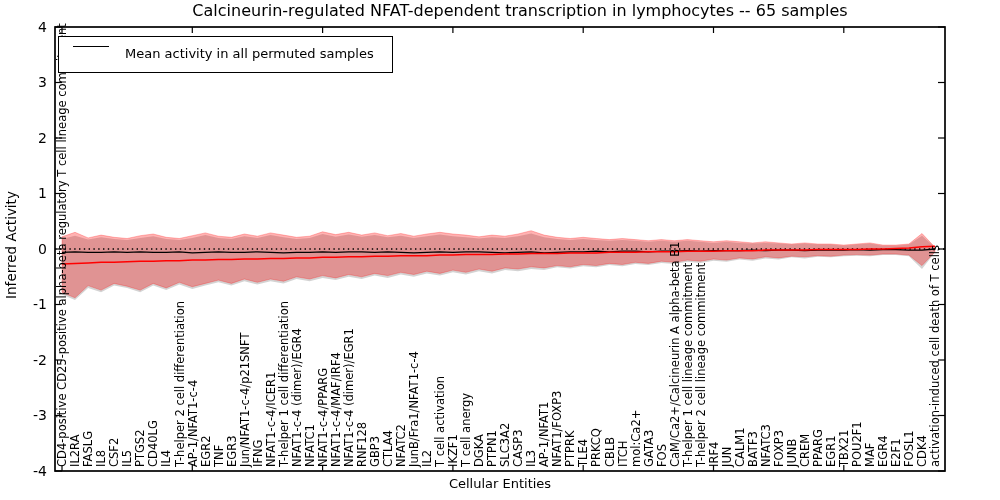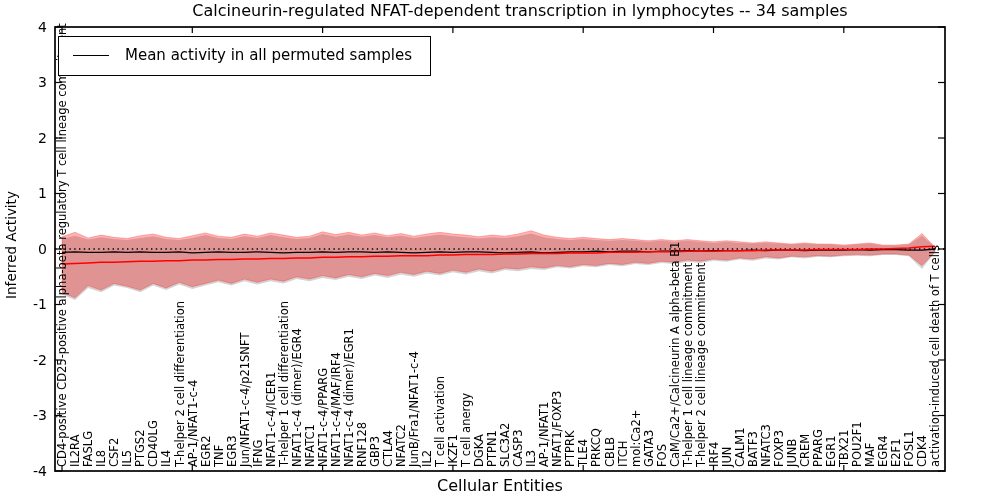--- a/index.html
+++ b/index.html
@@ -3,31 +3,31 @@
 <meta charset="utf-8">
 <style>
   html,body{margin:0;padding:0;background:#fff;}
   .fig{position:relative;width:1000px;height:500px;background:#ffffff;overflow:hidden;
        font-family:"DejaVu Sans","Liberation Sans",sans-serif;color:#000;}
   .fig svg{position:absolute;left:0;top:0;}
   .title{position:absolute;top:1px;left:520px;transform:translateX(-50%);
          font-size:16px;white-space:nowrap;}
   .ylabel{position:absolute;top:245px;left:11px;transform:translate(-50%,-50%) rotate(-90deg);
           font-size:13.5px;white-space:nowrap;}
-  .xlabel{position:absolute;top:476px;left:500px;transform:translateX(-50%);font-size:16px;}
+  .xlabel{position:absolute;top:476px;left:500px;transform:translateX(-50%);font-size:13px;}
   .legend{position:absolute;left:58px;top:36px;border:1.6px solid #000;background:#fff;
           padding:9px 18px 10px 14px;display:flex;flex-direction:column;gap:10px;}
-  .lrow{display:flex;align-items:center;font-size:15px;white-space:nowrap;line-height:1.25;}
+  .lrow{display:flex;font-size:13px;white-space:nowrap;line-height:1.25;}
   .lswatch{display:inline-block;width:36px;height:0;border-top:1.6px solid #000;margin-right:16px;}
 </style>
 </head>
 <body>
 
 <div class="fig">
-  <div class="title">Calcineurin-regulated NFAT-dependent transcription in lymphocytes -- 34 samples</div>
+  <div class="title">Calcineurin-regulated NFAT-dependent transcription in lymphocytes -- 65 samples</div>
   <div class="ylabel">Inferred Activity</div>
   <svg id="plot" width="1000" height="500" viewBox="0 0 1000 500">
       <path d="M62.0 239.0 L75.0 235.7 L88.1 239.6 L101.1 237.3 L114.1 239.0 L127.1 240.1 L140.2 237.9 L153.2 236.2 L166.2 239.0 L179.3 240.1 L192.3 237.9 L205.3 235.1 L218.4 237.9 L231.4 239.0 L244.4 236.2 L257.4 237.9 L270.5 235.1 L283.5 237.3 L296.5 239.0 L309.6 237.9 L322.6 234.0 L335.6 236.8 L348.7 234.6 L361.7 236.8 L374.7 235.1 L387.7 237.3 L400.8 235.7 L413.8 237.9 L426.8 236.2 L439.9 234.6 L452.9 236.2 L465.9 237.3 L479.0 238.5 L492.0 237.3 L505.0 237.9 L518.0 236.2 L531.1 233.5 L544.1 237.3 L557.1 239.0 L570.2 240.1 L583.2 239.0 L596.2 240.1 L609.3 240.7 L622.3 240.1 L635.3 240.7 L648.3 241.8 L661.4 240.7 L674.4 241.8 L687.4 240.7 L700.5 241.8 L713.5 242.9 L726.5 241.8 L739.6 242.9 L752.6 243.4 L765.6 242.9 L778.6 243.4 L791.7 244.6 L804.7 243.4 L817.7 244.6 L830.8 244.6 L843.8 245.7 L856.8 244.6 L869.9 243.4 L882.9 245.7 L895.9 245.7 L908.9 244.6 L922.0 235.7 L935.0 247.3 L935.0 252.3 L922.0 269.0 L908.9 256.2 L895.9 255.1 L882.9 255.1 L869.9 256.2 L856.8 255.7 L843.8 256.2 L830.8 257.3 L817.7 256.8 L804.7 258.4 L791.7 257.3 L778.6 259.5 L765.6 258.4 L752.6 260.7 L739.6 259.5 L726.5 261.8 L713.5 260.7 L700.5 262.9 L687.4 261.8 L674.4 264.0 L661.4 262.9 L648.3 265.1 L635.3 264.0 L622.3 266.2 L609.3 265.1 L596.2 267.3 L583.2 266.2 L570.2 268.4 L557.1 267.3 L544.1 270.1 L531.1 269.0 L518.0 271.2 L505.0 270.1 L492.0 273.4 L479.0 271.2 L465.9 274.5 L452.9 272.3 L439.9 275.6 L426.8 273.4 L413.8 276.8 L400.8 274.5 L387.7 277.9 L374.7 275.6 L361.7 279.0 L348.7 276.8 L335.6 280.1 L322.6 277.9 L309.6 281.2 L296.5 279.0 L283.5 283.4 L270.5 281.2 L257.4 284.5 L244.4 281.2 L231.4 285.6 L218.4 282.3 L205.3 285.6 L192.3 289.0 L179.3 284.5 L166.2 290.1 L153.2 285.6 L140.2 292.3 L127.1 287.9 L114.1 285.6 L101.1 292.3 L88.1 287.9 L75.0 300.1 L62.0 294.5 Z" fill="rgba(128,128,128,0.35)" stroke="none"></path>
       <path d="M62.0 236.8 L75.0 232.3 L88.1 237.9 L101.1 235.1 L114.1 237.3 L127.1 238.5 L140.2 235.7 L153.2 234.0 L166.2 237.3 L179.3 238.5 L192.3 235.7 L205.3 232.9 L218.4 236.2 L231.4 237.3 L244.4 234.0 L257.4 236.2 L270.5 232.9 L283.5 235.1 L296.5 237.3 L309.6 236.2 L322.6 231.8 L335.6 234.6 L348.7 232.3 L361.7 235.1 L374.7 232.9 L387.7 235.7 L400.8 233.5 L413.8 236.2 L426.8 234.0 L439.9 232.3 L452.9 234.0 L465.9 235.1 L479.0 236.8 L492.0 235.1 L505.0 236.2 L518.0 234.0 L531.1 230.7 L544.1 235.1 L557.1 237.3 L570.2 238.5 L583.2 237.3 L596.2 238.5 L609.3 239.6 L622.3 238.5 L635.3 239.6 L648.3 240.7 L661.4 239.6 L674.4 240.7 L687.4 239.6 L700.5 240.7 L713.5 241.8 L726.5 240.7 L739.6 241.8 L752.6 242.9 L765.6 241.8 L778.6 242.9 L791.7 244.0 L804.7 242.9 L817.7 244.0 L830.8 244.0 L843.8 245.1 L856.8 244.0 L869.9 242.9 L882.9 245.1 L895.9 245.1 L908.9 244.0 L922.0 233.5 L935.0 247.3 L935.0 251.8 L922.0 265.6 L908.9 255.1 L895.9 254.0 L882.9 254.0 L869.9 255.1 L856.8 254.6 L843.8 255.1 L830.8 256.2 L817.7 255.7 L804.7 256.8 L791.7 256.2 L778.6 257.9 L765.6 256.8 L752.6 259.0 L739.6 257.9 L726.5 260.1 L713.5 259.0 L700.5 261.2 L687.4 260.1 L674.4 262.3 L661.4 261.2 L648.3 263.4 L635.3 262.3 L622.3 264.5 L609.3 263.4 L596.2 265.6 L583.2 264.5 L570.2 266.8 L557.1 265.6 L544.1 267.9 L531.1 266.8 L518.0 269.0 L505.0 267.9 L492.0 271.2 L479.0 269.0 L465.9 272.3 L452.9 270.1 L439.9 273.4 L426.8 271.2 L413.8 274.5 L400.8 272.3 L387.7 275.6 L374.7 273.4 L361.7 276.8 L348.7 274.5 L335.6 277.9 L322.6 275.6 L309.6 279.0 L296.5 276.8 L283.5 281.2 L270.5 279.0 L257.4 282.3 L244.4 279.0 L231.4 283.4 L218.4 280.1 L205.3 283.4 L192.3 286.7 L179.3 282.3 L166.2 287.9 L153.2 283.4 L140.2 290.1 L127.1 286.2 L114.1 283.4 L101.1 290.1 L88.1 285.6 L75.0 297.8 L62.0 292.3 Z" fill="rgba(255,0,0,0.30)" stroke="rgba(255,0,0,0.25)" stroke-width="1"></path>
       <line x1="55" y1="249" x2="945" y2="249" stroke="#000000" stroke-width="1.3" stroke-dasharray="1.4 3.4"></line>
       <path d="M62.0 252.3 L75.0 251.8 L88.1 252.3 L101.1 252.3 L114.1 251.8 L127.1 252.3 L140.2 251.8 L153.2 252.3 L166.2 252.3 L179.3 251.8 L192.3 252.9 L205.3 252.3 L218.4 251.8 L231.4 252.3 L244.4 252.3 L257.4 251.8 L270.5 252.3 L283.5 252.9 L296.5 252.3 L309.6 252.3 L322.6 251.8 L335.6 252.3 L348.7 251.8 L361.7 251.8 L374.7 252.3 L387.7 251.8 L400.8 252.3 L413.8 252.9 L426.8 252.3 L439.9 251.8 L452.9 252.3 L465.9 251.8 L479.0 251.8 L492.0 252.3 L505.0 252.9 L518.0 252.3 L531.1 251.8 L544.1 252.9 L557.1 252.3 L570.2 251.8 L583.2 251.8 L596.2 251.2 L609.3 251.8 L622.3 251.2 L635.3 251.2 L648.3 251.8 L661.4 251.2 L674.4 251.2 L687.4 250.7 L700.5 251.2 L713.5 250.7 L726.5 250.7 L739.6 250.7 L752.6 250.1 L765.6 250.7 L778.6 250.1 L791.7 250.1 L804.7 250.7 L817.7 250.1 L830.8 250.1 L843.8 250.1 L856.8 249.6 L869.9 250.1 L882.9 249.6 L895.9 249.6 L908.9 250.1 L922.0 250.1 L935.0 249.0" fill="none" stroke="#000000" stroke-width="1.3"></path>
       <path d="M62.0 264.0 L75.0 263.4 L88.1 262.9 L101.1 262.3 L114.1 262.3 L127.1 261.8 L140.2 261.2 L153.2 261.2 L166.2 260.7 L179.3 260.7 L192.3 260.1 L205.3 260.1 L218.4 259.5 L231.4 259.5 L244.4 259.0 L257.4 259.0 L270.5 258.4 L283.5 258.4 L296.5 257.9 L309.6 257.9 L322.6 257.3 L335.6 257.3 L348.7 256.8 L361.7 256.8 L374.7 256.2 L387.7 256.2 L400.8 255.7 L413.8 255.7 L426.8 255.7 L439.9 255.1 L452.9 255.1 L465.9 254.6 L479.0 254.6 L492.0 254.6 L505.0 254.0 L518.0 254.0 L531.1 253.4 L544.1 253.4 L557.1 253.4 L570.2 252.9 L583.2 252.9 L596.2 252.9 L609.3 252.3 L622.3 252.3 L635.3 252.3 L648.3 251.8 L661.4 251.8 L674.4 251.8 L687.4 251.2 L700.5 251.2 L713.5 251.2 L726.5 250.7 L739.6 250.7 L752.6 250.7 L765.6 250.1 L778.6 250.1 L791.7 250.1 L804.7 250.1 L817.7 249.6 L830.8 249.6 L843.8 249.6 L856.8 249.6 L869.9 249.0 L882.9 249.0 L895.9 248.4 L908.9 247.9 L922.0 246.8 L935.0 246.2" fill="none" stroke="#ff0000" stroke-width="1.5"></path>
       <line x1="62.0" y1="27" x2="62.0" y2="33" stroke="#000" stroke-width="1.2"></line>
       <line x1="62.0" y1="465" x2="62.0" y2="471" stroke="#000" stroke-width="1.2"></line>
       <line x1="192.3" y1="27" x2="192.3" y2="33" stroke="#000" stroke-width="1.2"></line>

